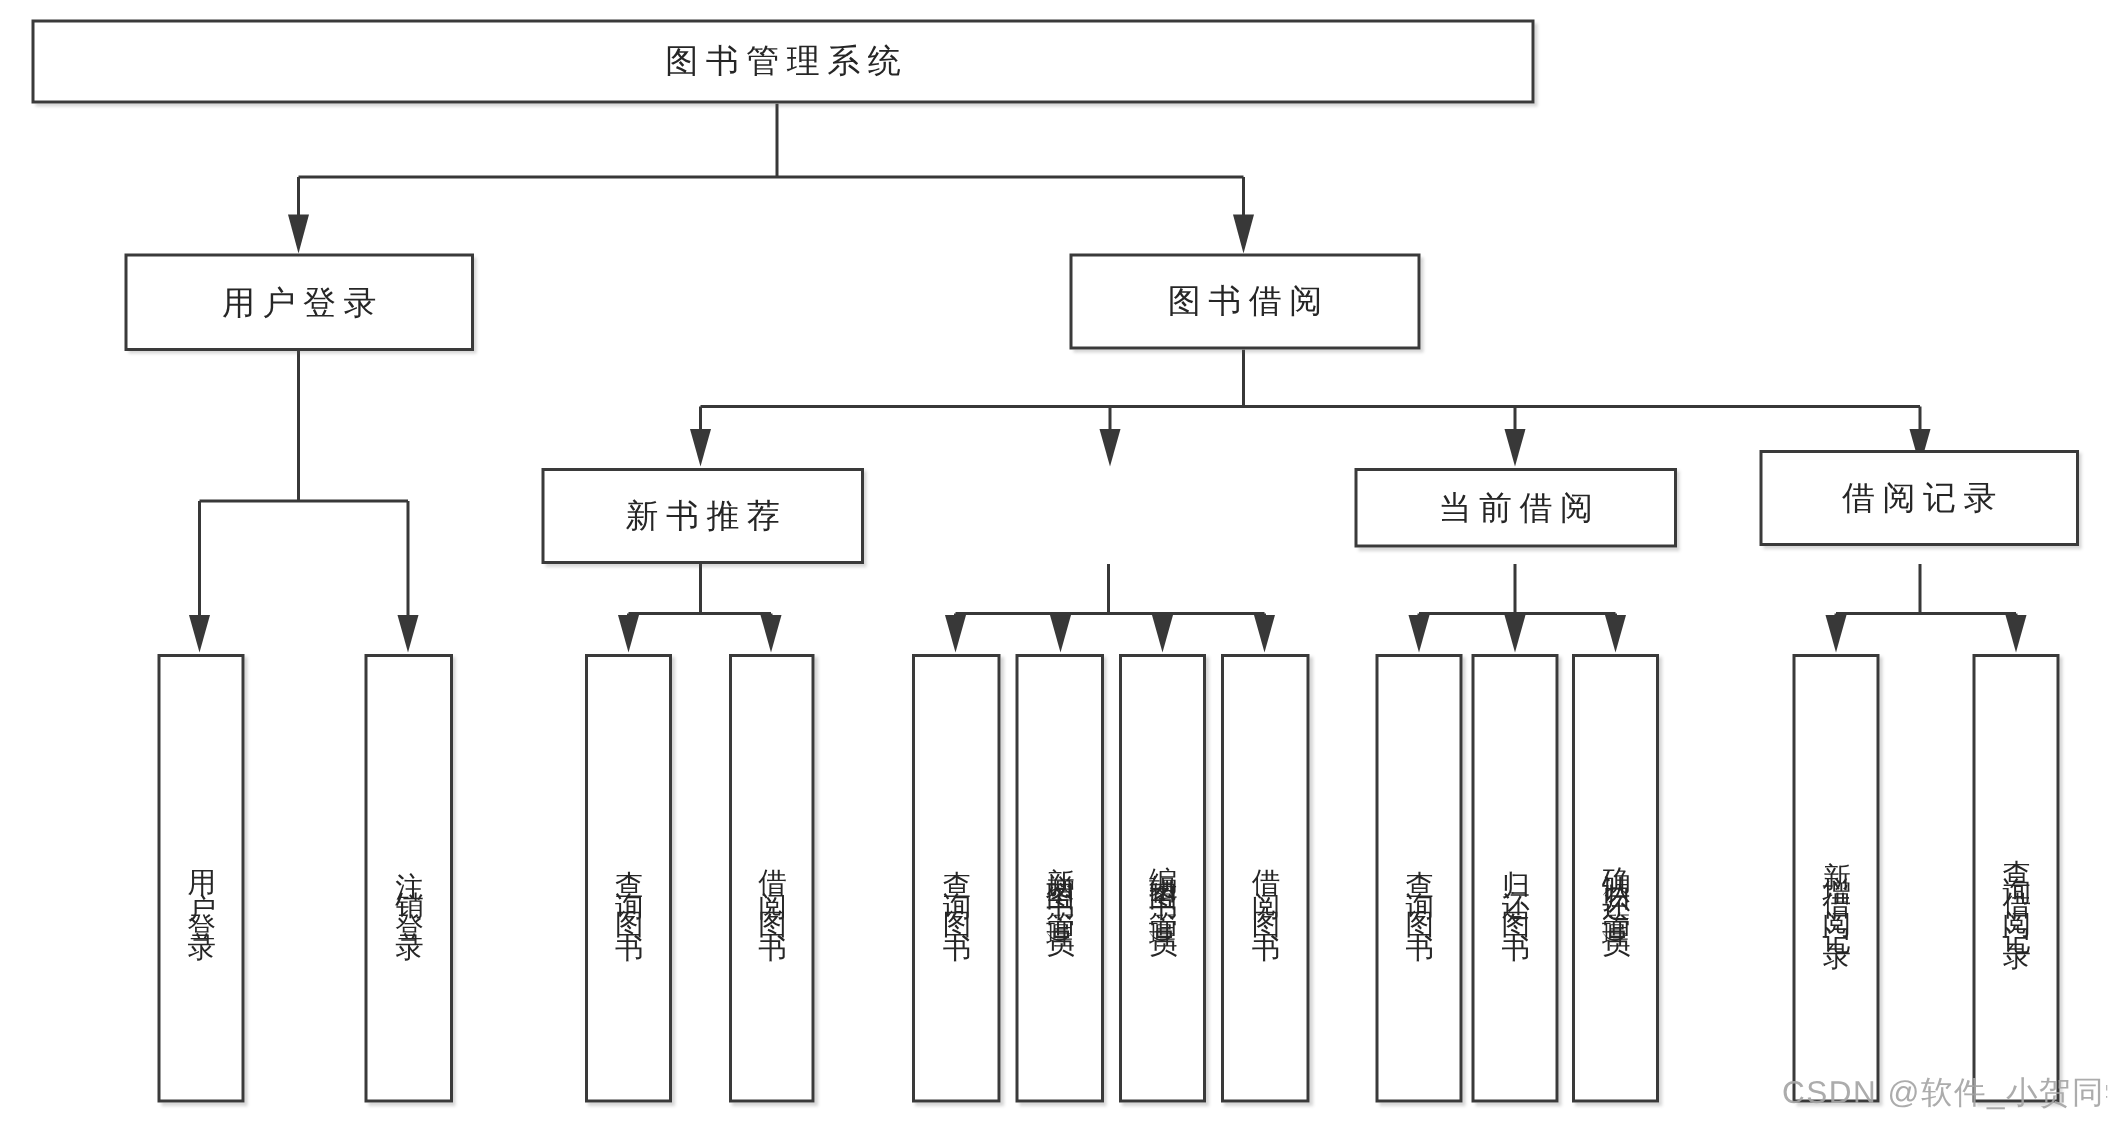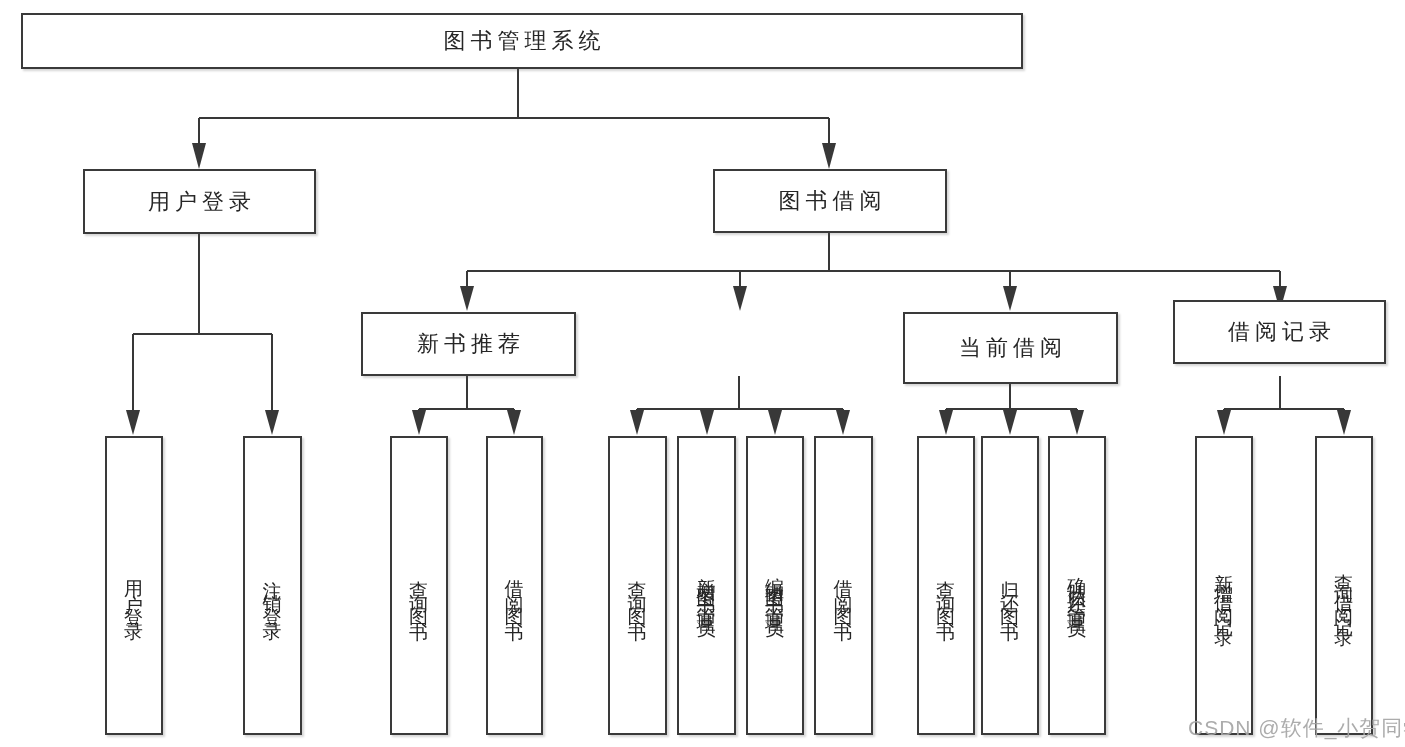--- a/index.html
+++ b/index.html
@@ -108,21 +108,21 @@
     <polygon class="arrow" points="1217,410 1231,410 1224,435"></polygon>
     <polygon class="arrow" points="1337,410 1351,410 1344,435"></polygon>
   </svg>
 
   <div class="node hbox" style="left:21px; top:13px; width:1002px; height:56px;">图书管理系统</div>
 
   <div class="node hbox" style="left:83px; top:169px; width:233px; height:65px;">用户登录</div>
   <div class="node hbox" style="left:713px; top:169px; width:234px; height:64px;">图书借阅</div>
 
   <div class="node hbox" style="left:361px; top:312px; width:215px; height:64px;">新书推荐</div>
-  <div class="node hbox" style="left:903px; top:312px; width:215px; height:72px;">当前借阅</div>
+  <div class="node hbox" style="left:903px; top:312px; width:215px; height:53px;">当前借阅</div>
   <div class="node hbox" style="left:1173px; top:300px; width:213px; height:64px;">借阅记录</div>
 
   <div class="node vbox v4" style="left:105px; top:436px; width:58px; height:299px;">用户登录</div>
   <div class="node vbox v4" style="left:243px; top:436px; width:59px; height:299px;">注销登录</div>
 
   <div class="node vbox v4" style="left:390px; top:436px; width:58px; height:299px;">查询图书</div>
   <div class="node vbox v4" style="left:486px; top:436px; width:57px; height:299px;">借阅图书</div>
 
   <div class="node vbox v4" style="left:608px; top:436px; width:59px; height:299px;">查询图书</div>
   <div class="node vbox v9" style="left:677px; top:436px; width:59px; height:299px;">新增图书（管理员）</div>

